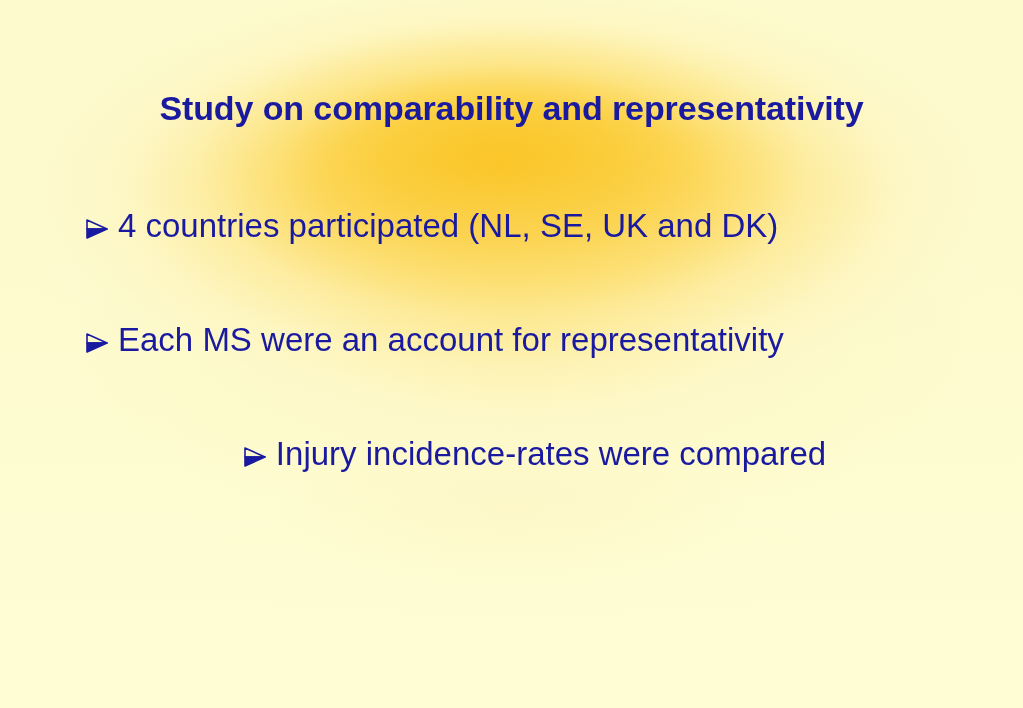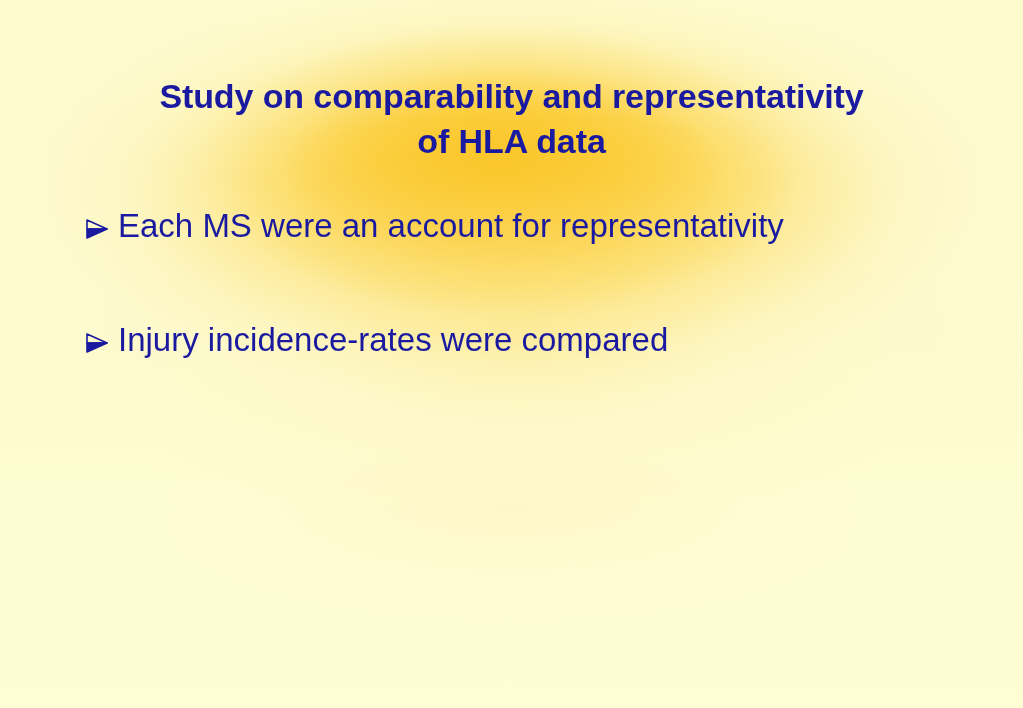--- a/index.html
+++ b/index.html
@@ -61,21 +61,21 @@
         ellipse 38% 17% at 50% 72%,
         rgba(253,243,186,0.34) 0%,
         rgba(254,249,208,0.10) 60%,
         rgba(254,250,210,0) 100%);
   }
 
   
   #title-block {
     position: absolute;
     left: 60px;
-    top: 74px;
+    top: 86px;
     width: 903px;
     text-align: center;
     z-index: 3;
   }
   .title-line {
     display: block;
     color: #1a1aa0;
     font-weight: bold;
     font-size: 34px;
     line-height: 45px;
@@ -92,20 +92,21 @@
     z-index: 3;
   }
   .bullet-row {
     display: flex;
     align-items: flex-start;
     height: 57px;
     margin-bottom: 57px;
   }
   .bullet-row:last-child {
     margin-bottom: 0;
+    justify-content: center;
   }
   .bullet-marker {
     flex: 0 0 auto;
     width: 34px;
     height: 40px;
     display: flex;
     align-items: center;
     justify-content: flex-start;
     padding-top: 3px;
   }
@@ -127,25 +128,33 @@
 <div id="slide">
 
   <div class="bg-layer bg-base"></div>
   <div class="bg-layer bg-glow-main"></div>
   <div class="bg-layer bg-glow-core"></div>
   <div class="bg-layer bg-glow-soft"></div>
   <div class="bg-layer bg-glow-lower"></div>
 
   <div id="title-block">
     <span class="title-line">Study on comparability and representativity</span>
-    <span class="title-line">of HLA data</span>
   </div>
 
   <div id="bullet-list">
 
+    <div class="bullet-row">
+      <span class="bullet-marker">
+        <svg width="26" height="26" viewBox="0 0 26 26" aria-hidden="true">
+          <path d="M3 4 L23 13 L3 13 Z" fill="#fdfbce" stroke="#1a1aa0" stroke-width="1.6" stroke-linejoin="round"></path>
+          <path d="M3 13 L23 13 L3 22 Z" fill="#1a1aa0" stroke="#1a1aa0" stroke-width="1.6" stroke-linejoin="round"></path>
+        </svg>
+      </span>
+      <span class="bullet-text">4 countries participated (NL, SE, UK and DK)</span>
+    </div>
 
     <div class="bullet-row">
       <span class="bullet-marker">
         <svg width="26" height="26" viewBox="0 0 26 26" aria-hidden="true">
           <path d="M3 4 L23 13 L3 13 Z" fill="#fdfbce" stroke="#1a1aa0" stroke-width="1.6" stroke-linejoin="round"></path>
           <path d="M3 13 L23 13 L3 22 Z" fill="#1a1aa0" stroke="#1a1aa0" stroke-width="1.6" stroke-linejoin="round"></path>
         </svg>
       </span>
       <span class="bullet-text">Each MS were an account for representativity</span>
     </div>

